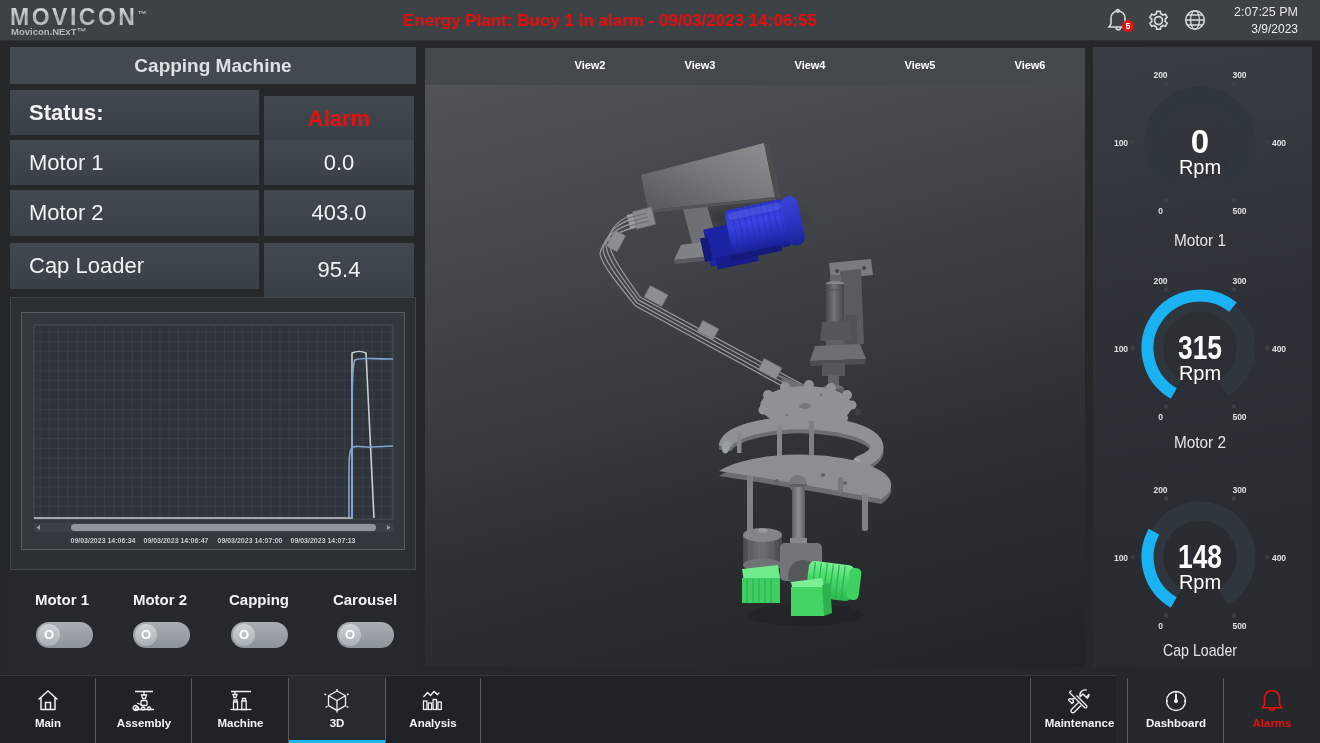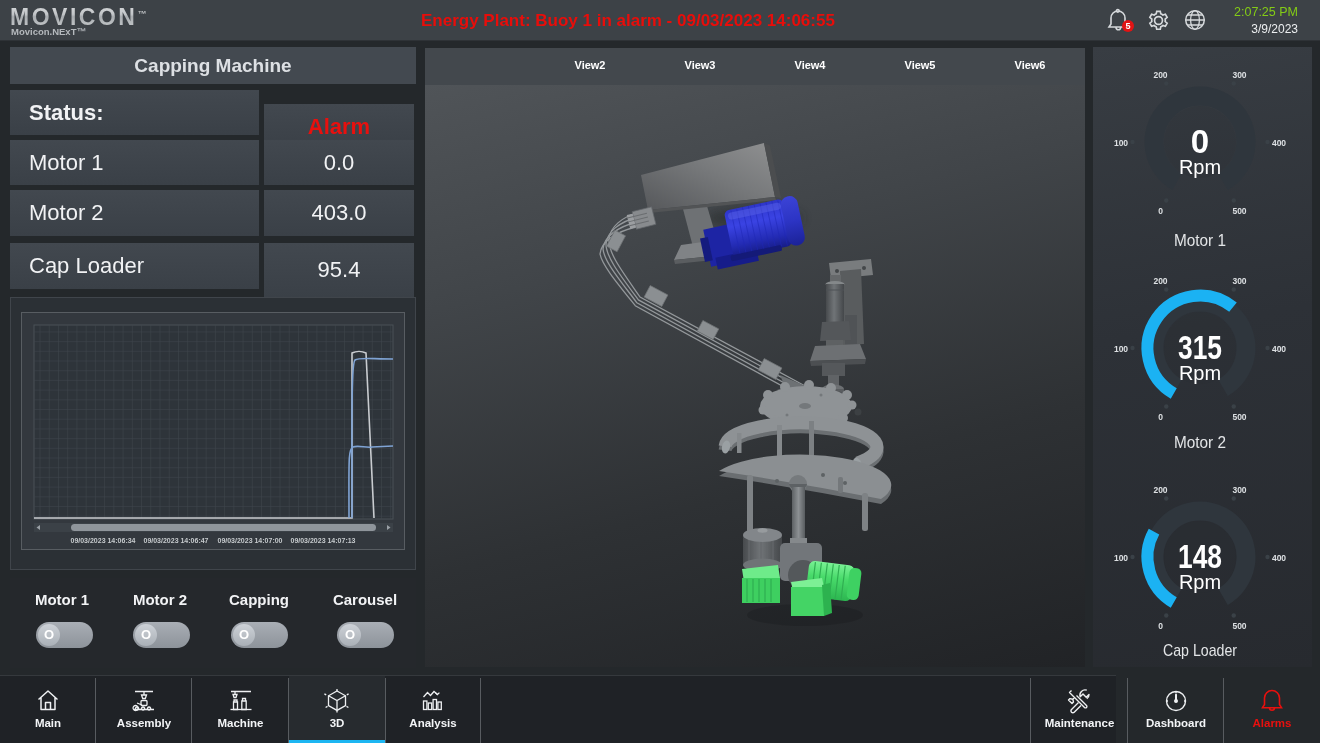--- a/index.html
+++ b/index.html
@@ -7,23 +7,23 @@
   font-family:"Liberation Sans", sans-serif; }
 
 #header { position:absolute; left:0; top:0; width:1320px; height:41px;
   background:#3d4247; border-bottom:1px solid #2e3236; }
 #logo { position:absolute; left:10px; top:3px; color:#cfd2d5;
   font-size:23px; font-weight:bold; letter-spacing:2.5px; line-height:22px;
   background:linear-gradient(180deg,#dadcde 0%,#c2c5c8 45%,#a8acb0 55%,#c6c9cb 100%);
   -webkit-background-clip:text; -webkit-text-fill-color:transparent; }
 #logo .tm { font-size:9px; vertical-align:8px; letter-spacing:0; }
 #logosub { position:absolute; left:11px; top:26px; color:#b5b9bd; font-size:9.5px;font-weight:bold; }
-#alarmtext { position:absolute; left:421px; top:11px; color:#e80d0a;
+#alarmtext { position:absolute; left:403px; top:11px; color:#e80d0a;
   font-size:17px; font-weight:bold; }
-#clock1 { position:absolute; right:22px; top:5px; color:#84cc16; font-size:12.5px; }
+#clock1 { position:absolute; right:22px; top:5px; color:#e5e5e5; font-size:12.5px; }
 #clock2 { position:absolute; right:22px; top:22px; color:#eceef0; font-size:12px; }
 .hicon { position:absolute; top:8px; }
 #title { position:absolute; left:10px; top:47px; width:406px; height:37px; background:#434950;
   color:#dde0e4; font-size:19px; font-weight:bold; text-align:center; line-height:37px; }
 .cell { position:absolute; background:linear-gradient(180deg,#42484f 0%,#3a4047 100%);
   color:#f1f2f4; font-size:22px; }
 .cl { left:10px; width:249px; padding-left:19px; }
 .cr { left:264px; width:150px; text-align:center; }
 .cell span { position:absolute; top:50%; transform:translateY(-50%); }
 .cr span { left:0; right:0; }
@@ -82,21 +82,21 @@
     <path d="M2.7 12 h18.6 M4 7 h16 M4 17 h16" fill="none" stroke="#d6d9dc" stroke-width="1.3"></path>
   </svg>
   <div id="clock1">2:07:25 PM</div>
   <div id="clock2">3/9/2023</div>
 </div>
 
 <div id="title">Capping Machine</div>
 <div class="cell cl" style="top:90px; height:45px;">
     <span style="font-weight:bold;">Status:</span>
   </div>
-<div class="cell cr" style="top:104px; height:45px;">
+<div class="cell cr" style="top:96px; height:45px;">
     <span style="font-weight:bold; color:#e8100e;">Alarm</span>
   </div>
 <div class="cell cl" style="top:140px; height:45px;">
     <span>Motor 1</span>
   </div>
 <div class="cell cr" style="top:140px; height:45px;">
     <span>0.0</span>
   </div>
 <div class="cell cl" style="top:190px; height:46px;">
     <span>Motor 2</span>

